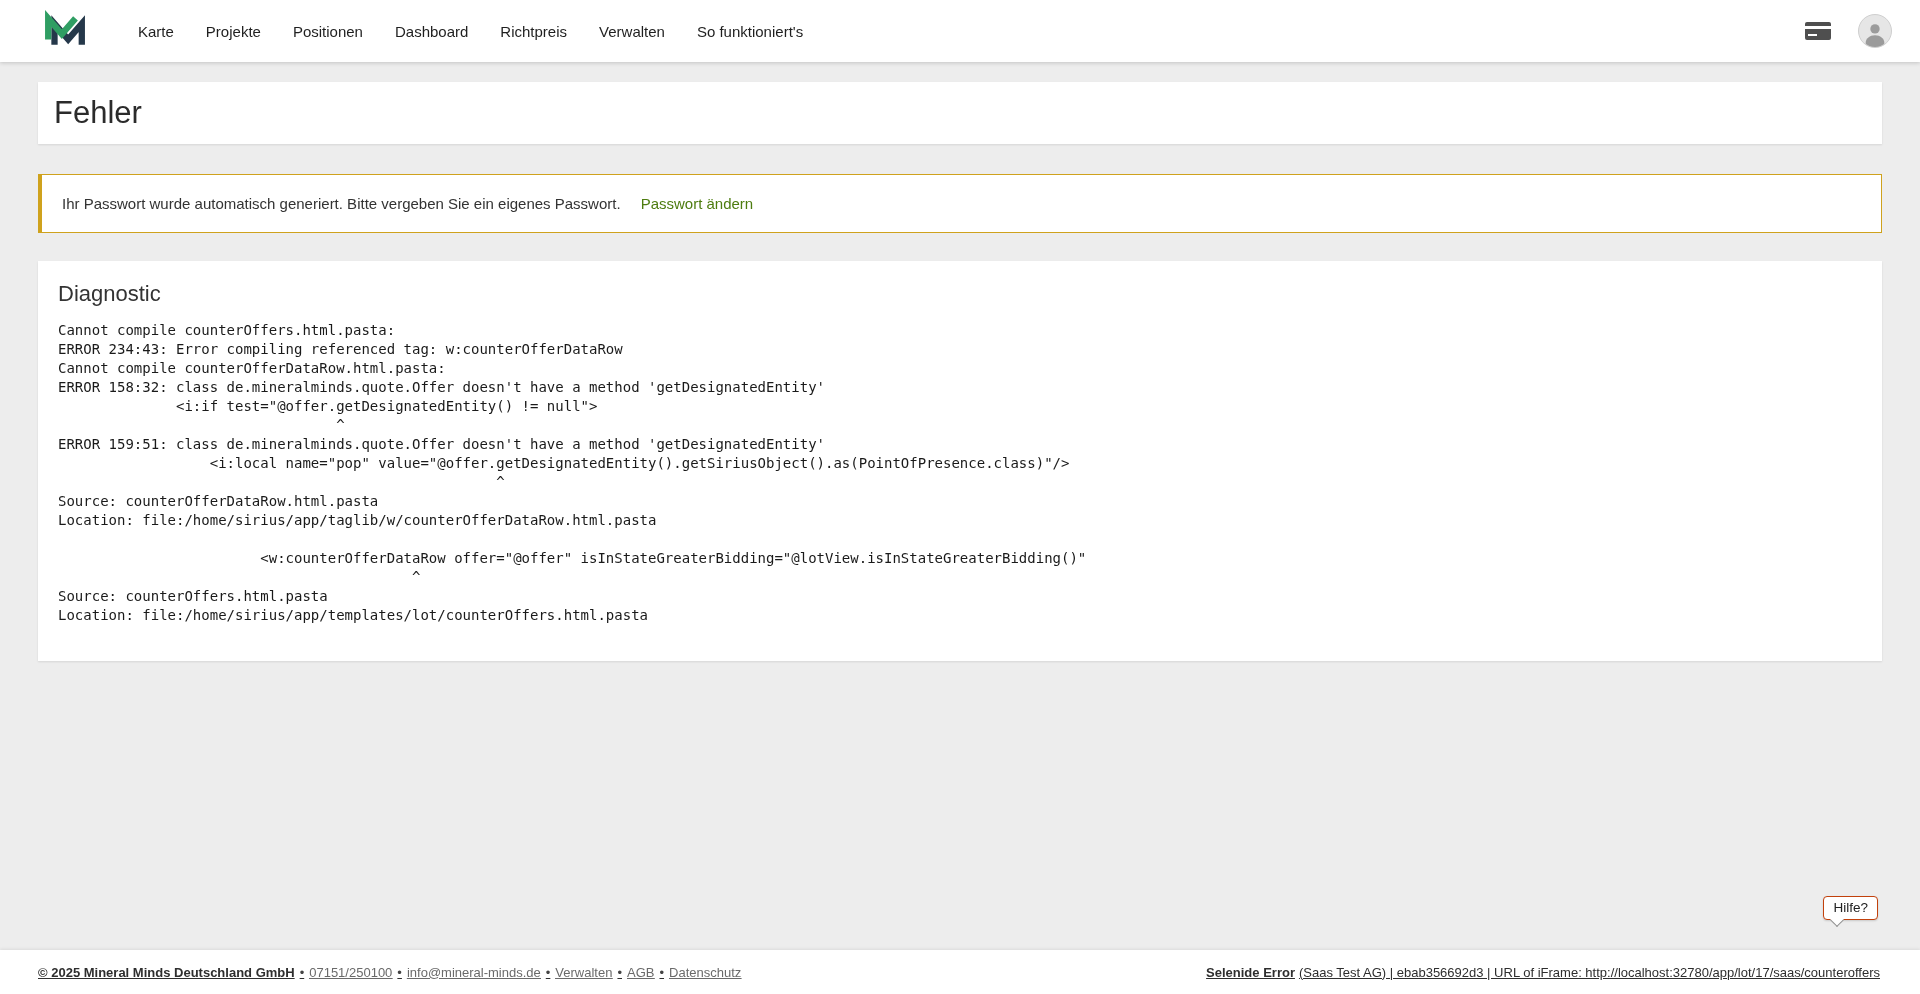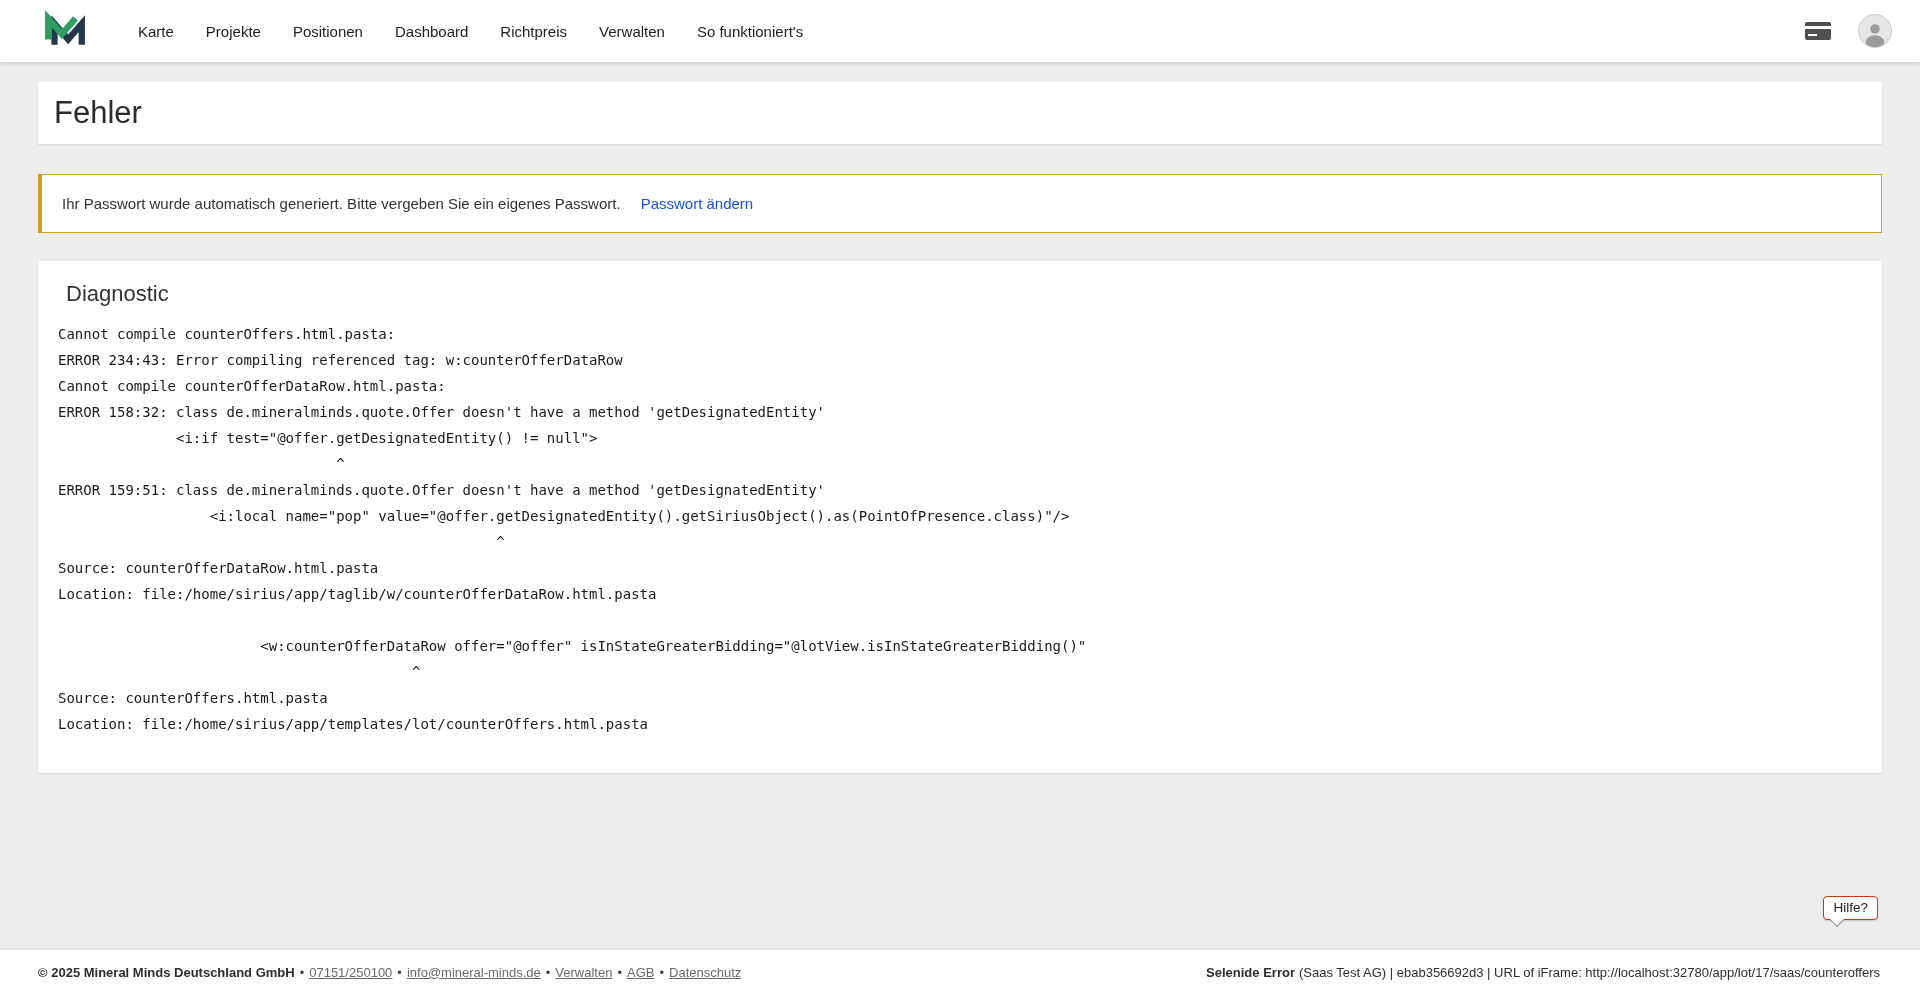--- a/index.html
+++ b/index.html
@@ -54,33 +54,33 @@
 
   .alert {
     margin: 30px 38px 0;
     background: #fff;
     border: 1px solid #cfa21d;
     border-left: 4px solid #cfa21d;
     padding: 20px 20px;
     font-size: 15px; color: #333;
     display: flex; align-items: center; gap: 10px;
   }
-  .alert-link { color: #1d4ed8; text-decoration: none; margin-left: 10px; cursor: pointer; white-space: nowrap; }
+  .alert-link { color: #4d7c0f; text-decoration: none; margin-left: 10px; cursor: pointer; white-space: nowrap; }
 
   .diag-card {
     margin: 28px 38px 0;
     background: #fff;
     padding: 20px 20px 36px;
     box-shadow: 0 1px 2px rgba(0,0,0,.10);
   }
-  .diag-card h2 { margin: 0 8px 14px; font-size: 22px; font-weight: 500; color: #333; }
+  .diag-card h2 { margin: 0 0 14px; font-size: 22px; font-weight: 500; color: #333; }
   .diag-card pre {
     margin: 0;
     font-family: "DejaVu Sans Mono", monospace;
-    font-size: 14px; line-height: 26px;
+    font-size: 14px; line-height: 19px;
     color: #1a1a1a;
     white-space: pre;
   }
 
   
   .help-bubble {
     position: fixed; right: 42px; bottom: 74px;
     background: #fff;
     border: 1px solid #c2410c; border-radius: 4px;
     padding: 3px 9px 4px;
@@ -97,21 +97,21 @@
   }
 
   
   footer {
     flex: 0 0 auto; height: 44px;
     background: #fff;
     display: flex; align-items: center; justify-content: space-between;
     padding: 0 40px 0 38px;
     font-size: 13px; color: #2e2e2e;
     box-shadow: 0 -1px 3px rgba(0,0,0,.08);
-    position: relative; z-index: 3;
+    position: relative; z-index: 3; text-decoration: underline;
   }
   .footer-left, .footer-right { display: flex; align-items: center; white-space: nowrap; }
   .f-bold { font-weight: 700; }
   .f-link { color: #6a6a6a; text-decoration: underline; cursor: pointer; }
   .sep { margin: 0 5px; color: #444; }
   .footer-right .detail { margin-left: 4px; }
 </style>
 </head>
 <body>
 

